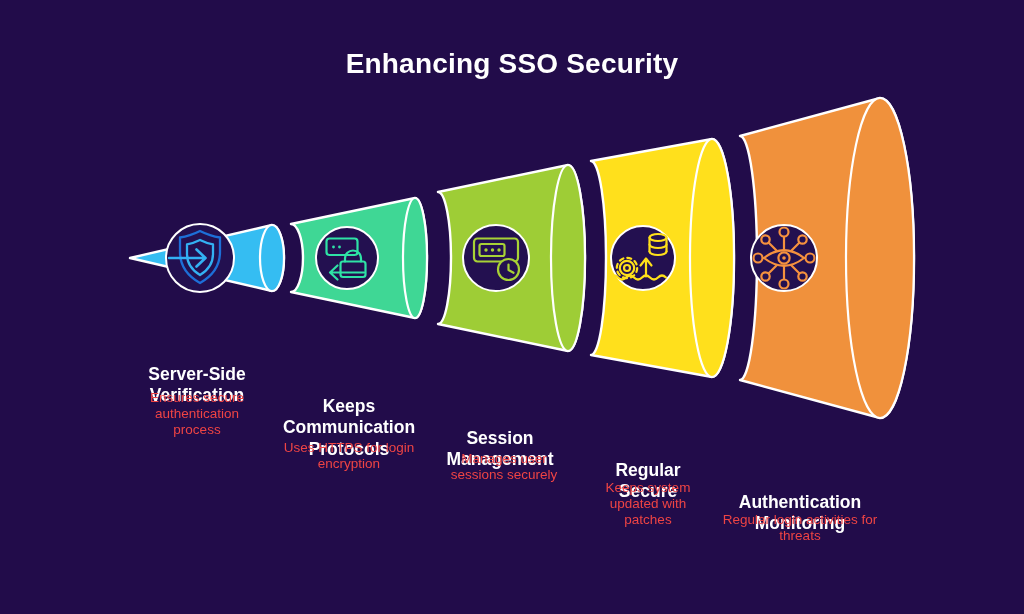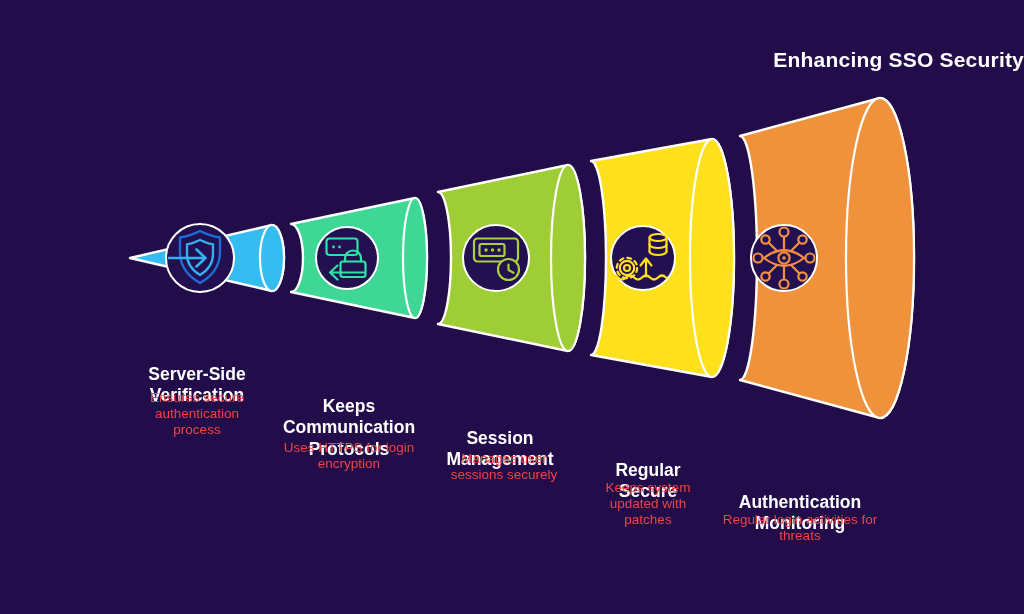--- a/index.html
+++ b/index.html
@@ -4,22 +4,22 @@
 <style>
   html,body{margin:0;padding:0;}
   .stage{
     position:relative;width:1024px;height:614px;overflow:hidden;
     background:#220c4a;
     font-family:"Liberation Sans",sans-serif;
     -webkit-font-smoothing:antialiased;
   }
   .title{
     position:absolute;top:48px;left:0;width:100%;
-    text-align:right;color:#ffffff;
-    font-size:21px;font-weight:700;letter-spacing:.2px;
+    text-align:center;color:#ffffff;
+    font-size:28px;font-weight:700;letter-spacing:.2px;
   }
   .funnel-svg{position:absolute;top:0;left:0;}
   .step-heading{
     position:absolute;text-align:center;color:#ffffff;
     font-size:17.5px;font-weight:700;line-height:1.22;margin-top:30px;
   }
   .step-desc{
     position:absolute;text-align:center;color:#ef4444;
     font-size:13.5px;font-weight:400;line-height:1.2;
   }

